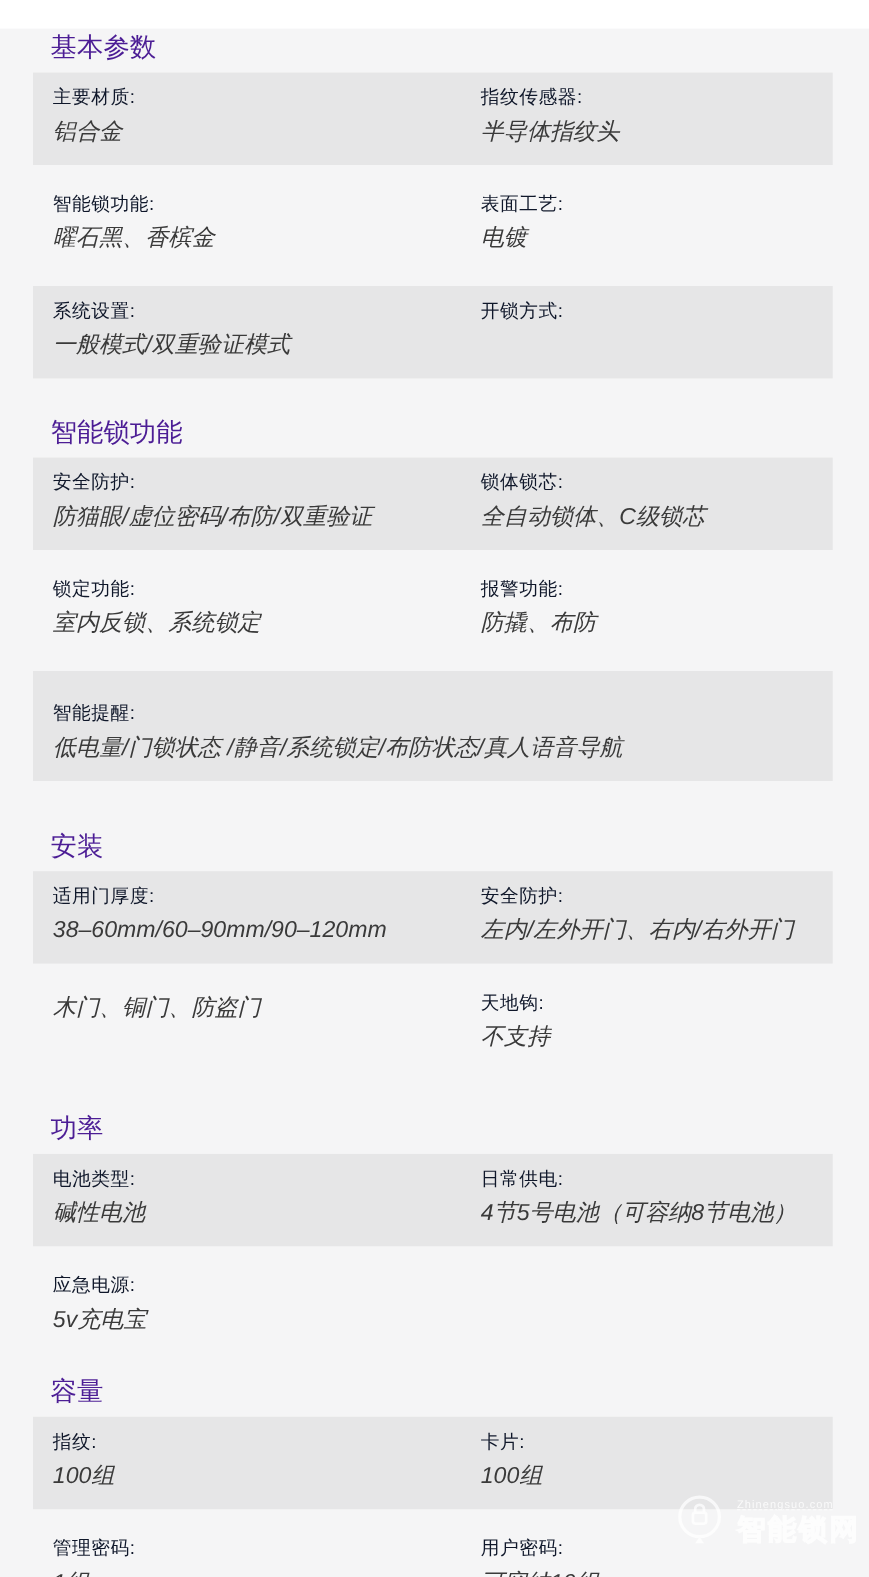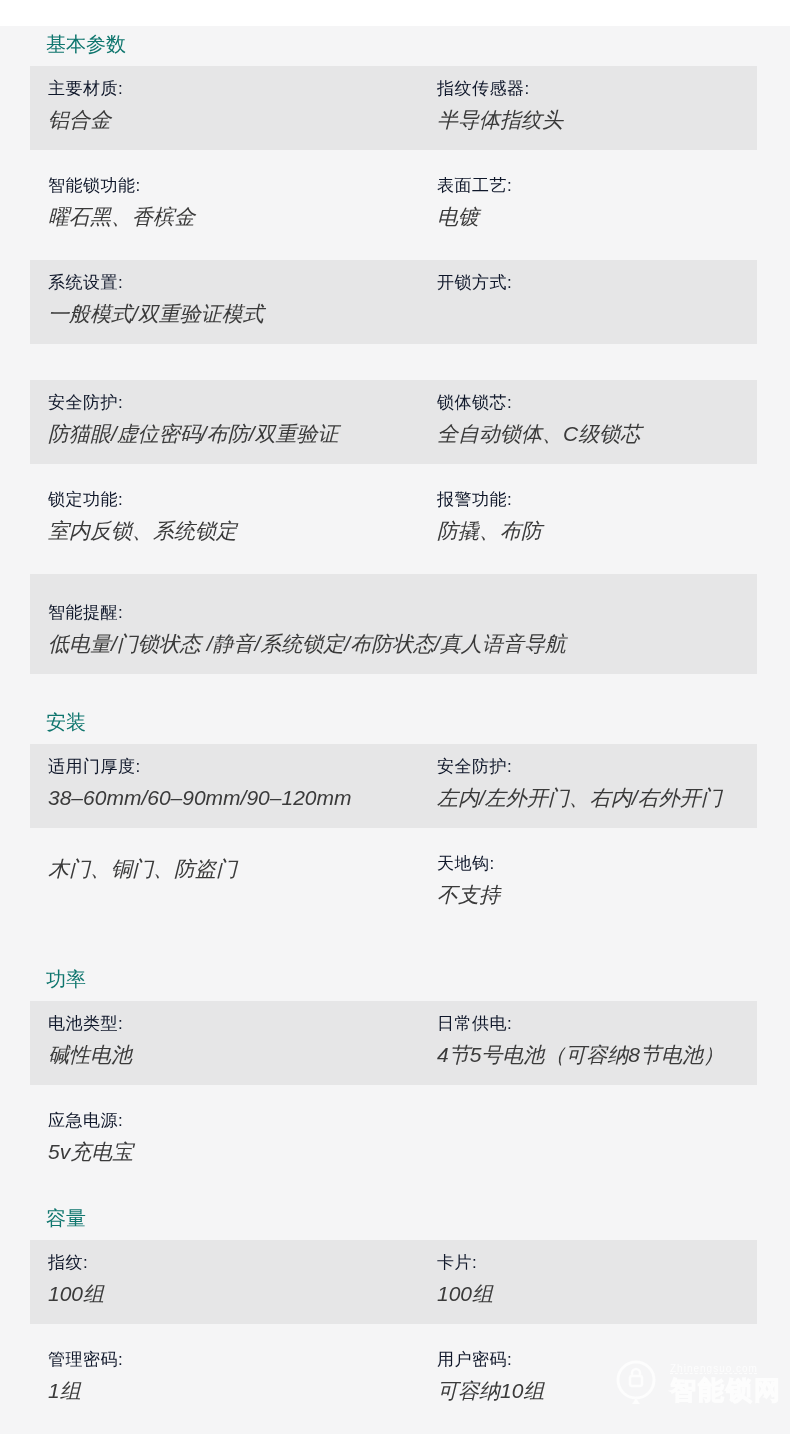--- a/index.html
+++ b/index.html
@@ -5,26 +5,26 @@
   html,body{margin:0;padding:0;}
   body{
     width:790px;height:1434px;overflow:hidden;
     background:#f5f5f6;
     font-family:"Liberation Sans","DejaVu Sans",sans-serif;
     position:relative;
   }
   .top-band{height:26px;background:#ffffff;}
   .content{width:727px;margin:0 0 0 30px;position:relative;}
   .section-title{
-    font-size:20px;line-height:28px;color:#0f766e;
+    font-size:24px;line-height:28px;color:#4c1d95;
     font-weight:400;margin:0 0 8px 16px;
   }
   .sec{margin-top:0;}
   .sec-2{margin-top:36px;}
-  .sec-3{margin-top:34px;}
+  .sec-3{margin-top:46px;}
   .sec-4{margin-top:40px;}
   .sec-5{margin-top:22px;}
   .sec-1 .section-title{margin-top:4px;}
   .row{
     display:grid;
     grid-template-columns:389px 1fr;
     padding:10px 0 12px 0;
   }
   .row + .row{margin-top:13px;}
   .row.shaded{background:#e6e6e7;}
@@ -91,20 +91,21 @@
         <div class="spec-label">系统设置:</div>
         <div class="spec-value">一般模式/双重验证模式</div>
       </div>
       <div class="cell">
         <div class="spec-label">开锁方式:</div>
       </div>
     </div>
   </div>
 
   <div class="sec sec-2">
+    <h2 class="section-title">智能锁功能</h2>
     <div class="row shaded">
       <div class="cell">
         <div class="spec-label">安全防护:</div>
         <div class="spec-value">防猫眼/虚位密码/布防/双重验证</div>
       </div>
       <div class="cell">
         <div class="spec-label">锁体锁芯:</div>
         <div class="spec-value">全自动锁体、C级锁芯</div>
       </div>
     </div>

